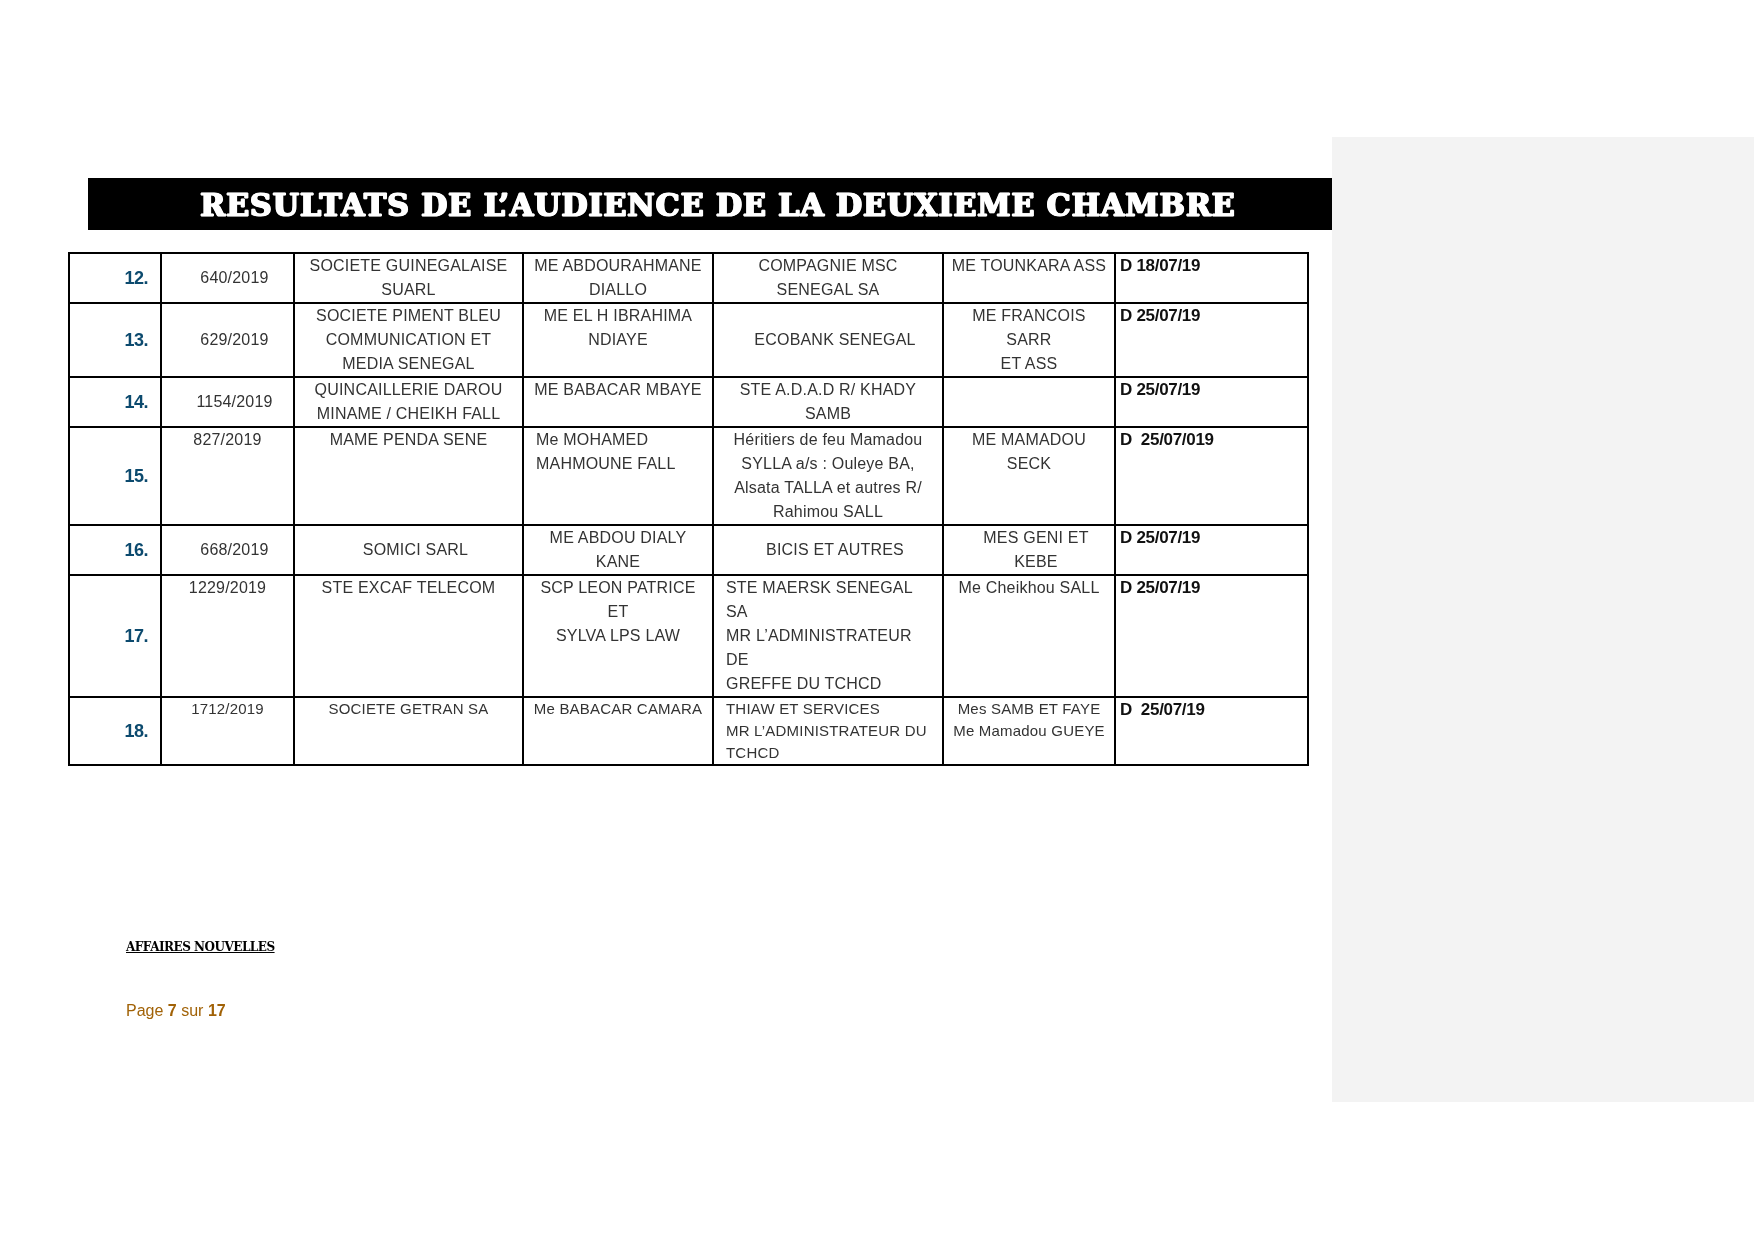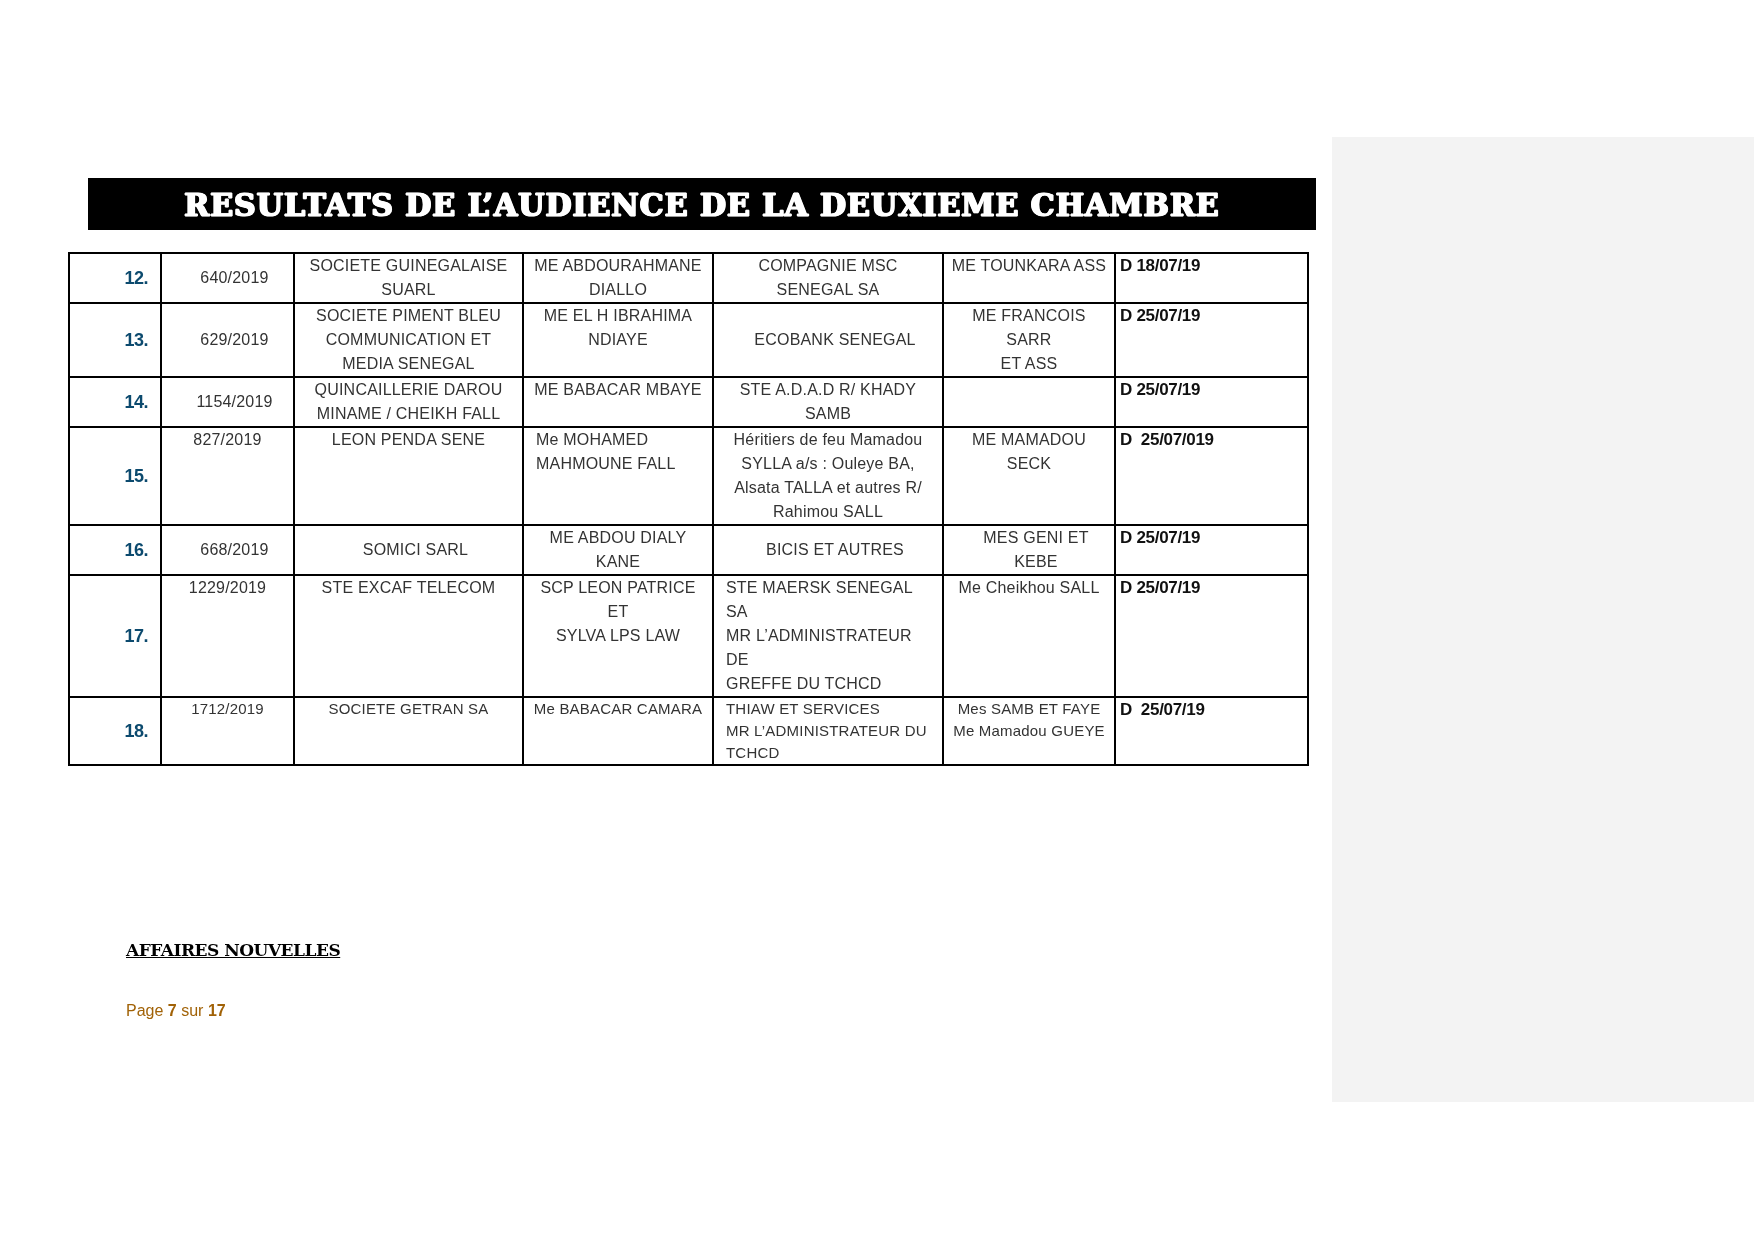--- a/index.html
+++ b/index.html
@@ -9,21 +9,21 @@
     font-family: "Liberation Sans", sans-serif;
     color: #000;
   }
   .side-panel {
     position: absolute; left: 1332px; top: 137px; width: 422px; height: 965px;
     background: #f3f3f3;
   }
   .title-bar {
     position: absolute; left: 88px; top: 178px; width: 1228px; height: 52px;
     background: #000;
-    display: flex; align-items: center; justify-content: center;
+    display: flex; align-items: center; justify-content: center; padding-left: 16px;
   }
   .title-text {
     color: #fff;
     font-family: "DejaVu Serif", serif;
     font-weight: bold;
     font-size: 30px;
     letter-spacing: 1px;
     text-shadow: 0 0 1px #fff, 1px 0 0 #fff, -1px 0 0 #fff;
     -webkit-text-stroke: 1px #fff;
     transform: scaleY(1.05);
@@ -65,21 +65,21 @@
     letter-spacing: -0.3px;
     white-space: pre;
   }
   table.results td.left { text-align: left; padding-left: 12px; }
   table.results td.small { font-size: 15px; line-height: 22px; }
   table.results td.mid { vertical-align: middle; padding-left: 18px; }
   .section-heading {
     position: absolute; left: 126px; top: 940px;
     font-family: "DejaVu Serif", serif;
     font-weight: bold;
-    font-size: 17px;
+    font-size: 12px;
     text-decoration: underline;
     letter-spacing: -0.5px;
   }
   .page-footer {
     position: absolute; left: 126px; top: 1002px;
     font-size: 16px; color: #a16207;
   }
   .page-footer b { font-weight: bold; }
 </style>
 </head>
@@ -134,21 +134,21 @@
 MINAME / CHEIKH FALL</td>
       <td>ME BABACAR MBAYE</td>
       <td>STE A.D.A.D R/ KHADY
 SAMB</td>
       <td></td>
       <td class="decision">D 25/07/19</td>
     </tr>
     <tr style="height:97px">
       <td class="num">15.</td>
       <td>827/2019</td>
-      <td>LEON PENDA SENE</td>
+      <td>MAME PENDA SENE</td>
       <td class="left">Me MOHAMED
 MAHMOUNE FALL</td>
       <td>Héritiers de feu Mamadou
 SYLLA a/s : Ouleye BA,
 Alsata TALLA et autres R/
 Rahimou SALL</td>
       <td>ME MAMADOU
 SECK</td>
       <td class="decision">D  25/07/019</td>
     </tr>

